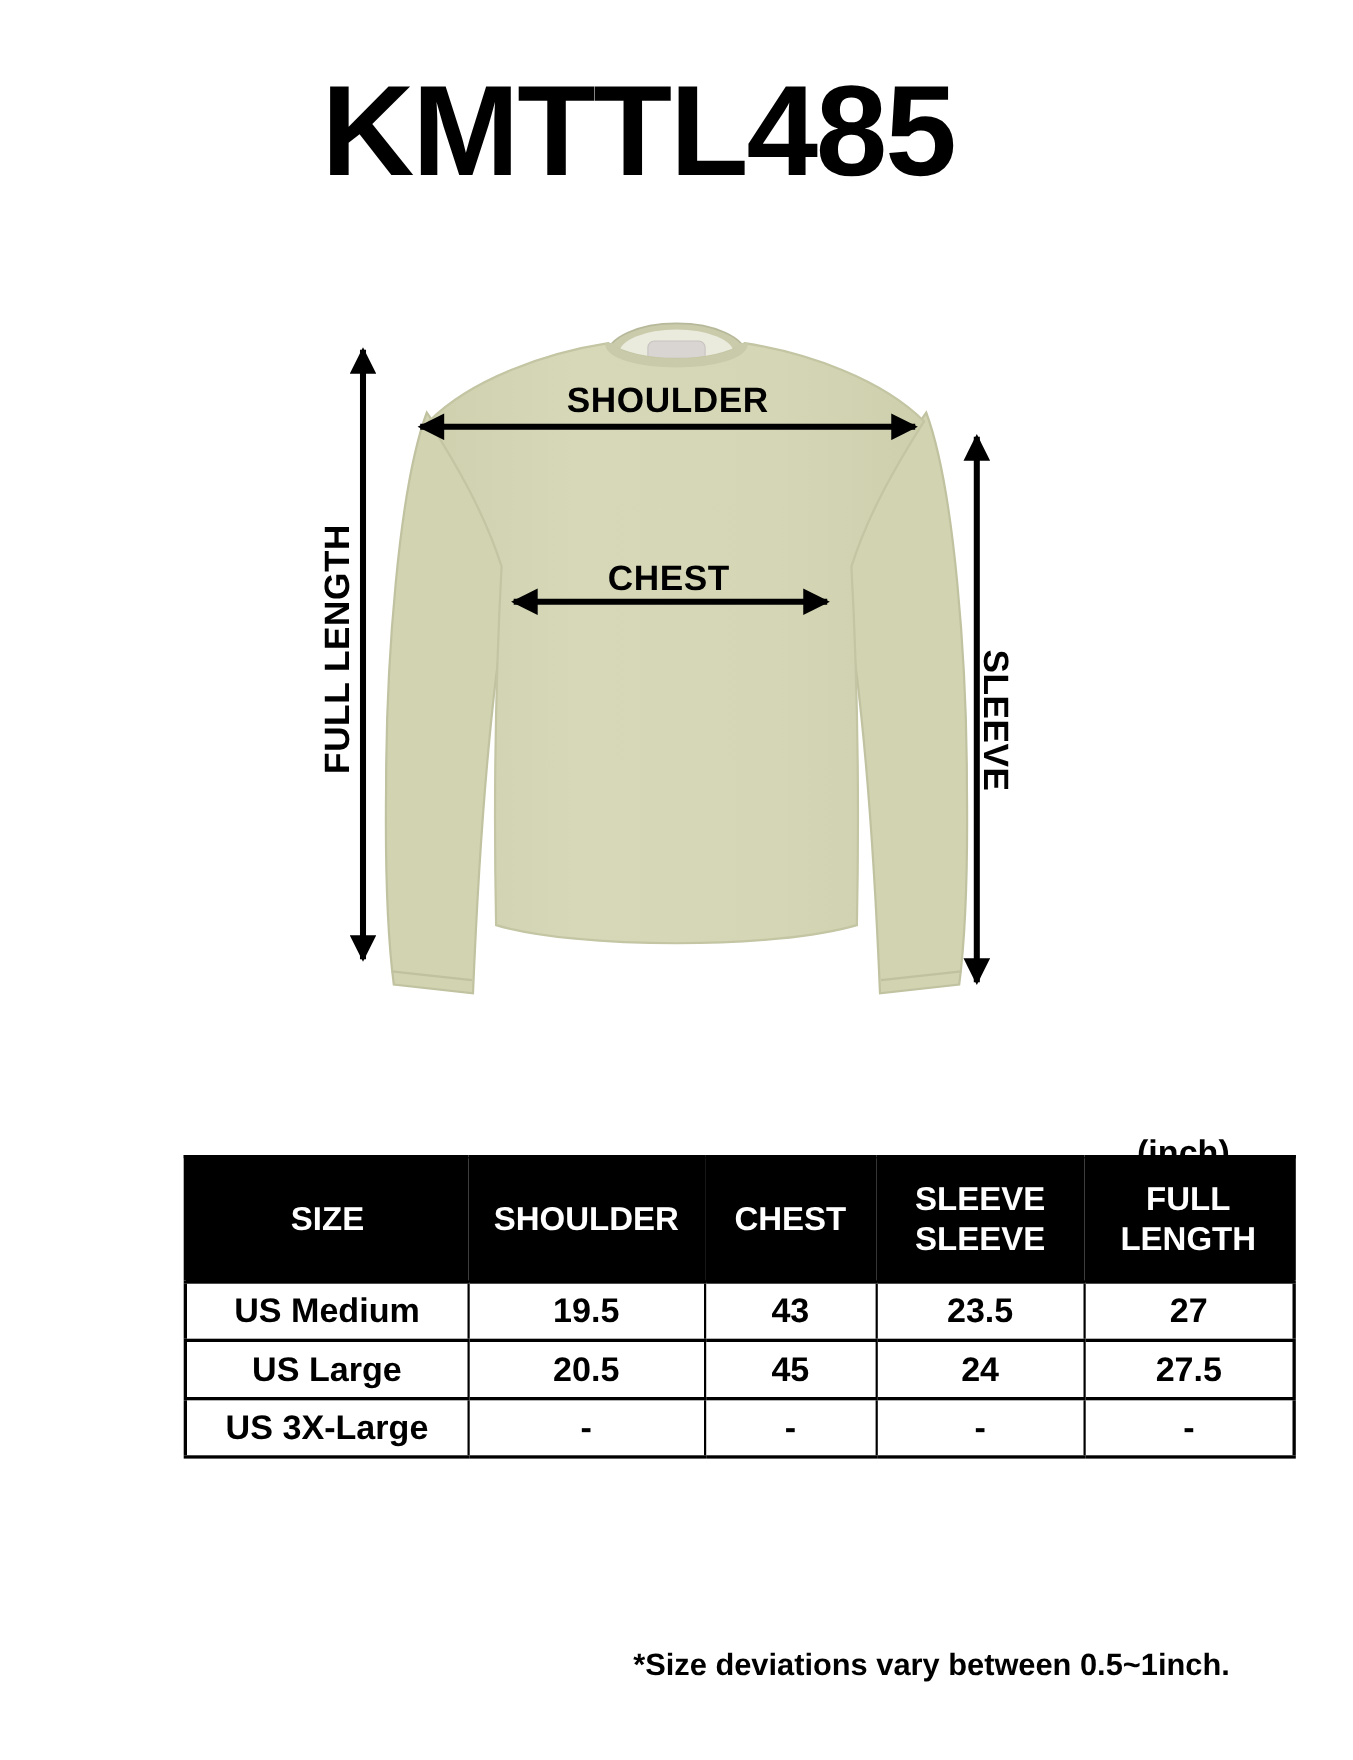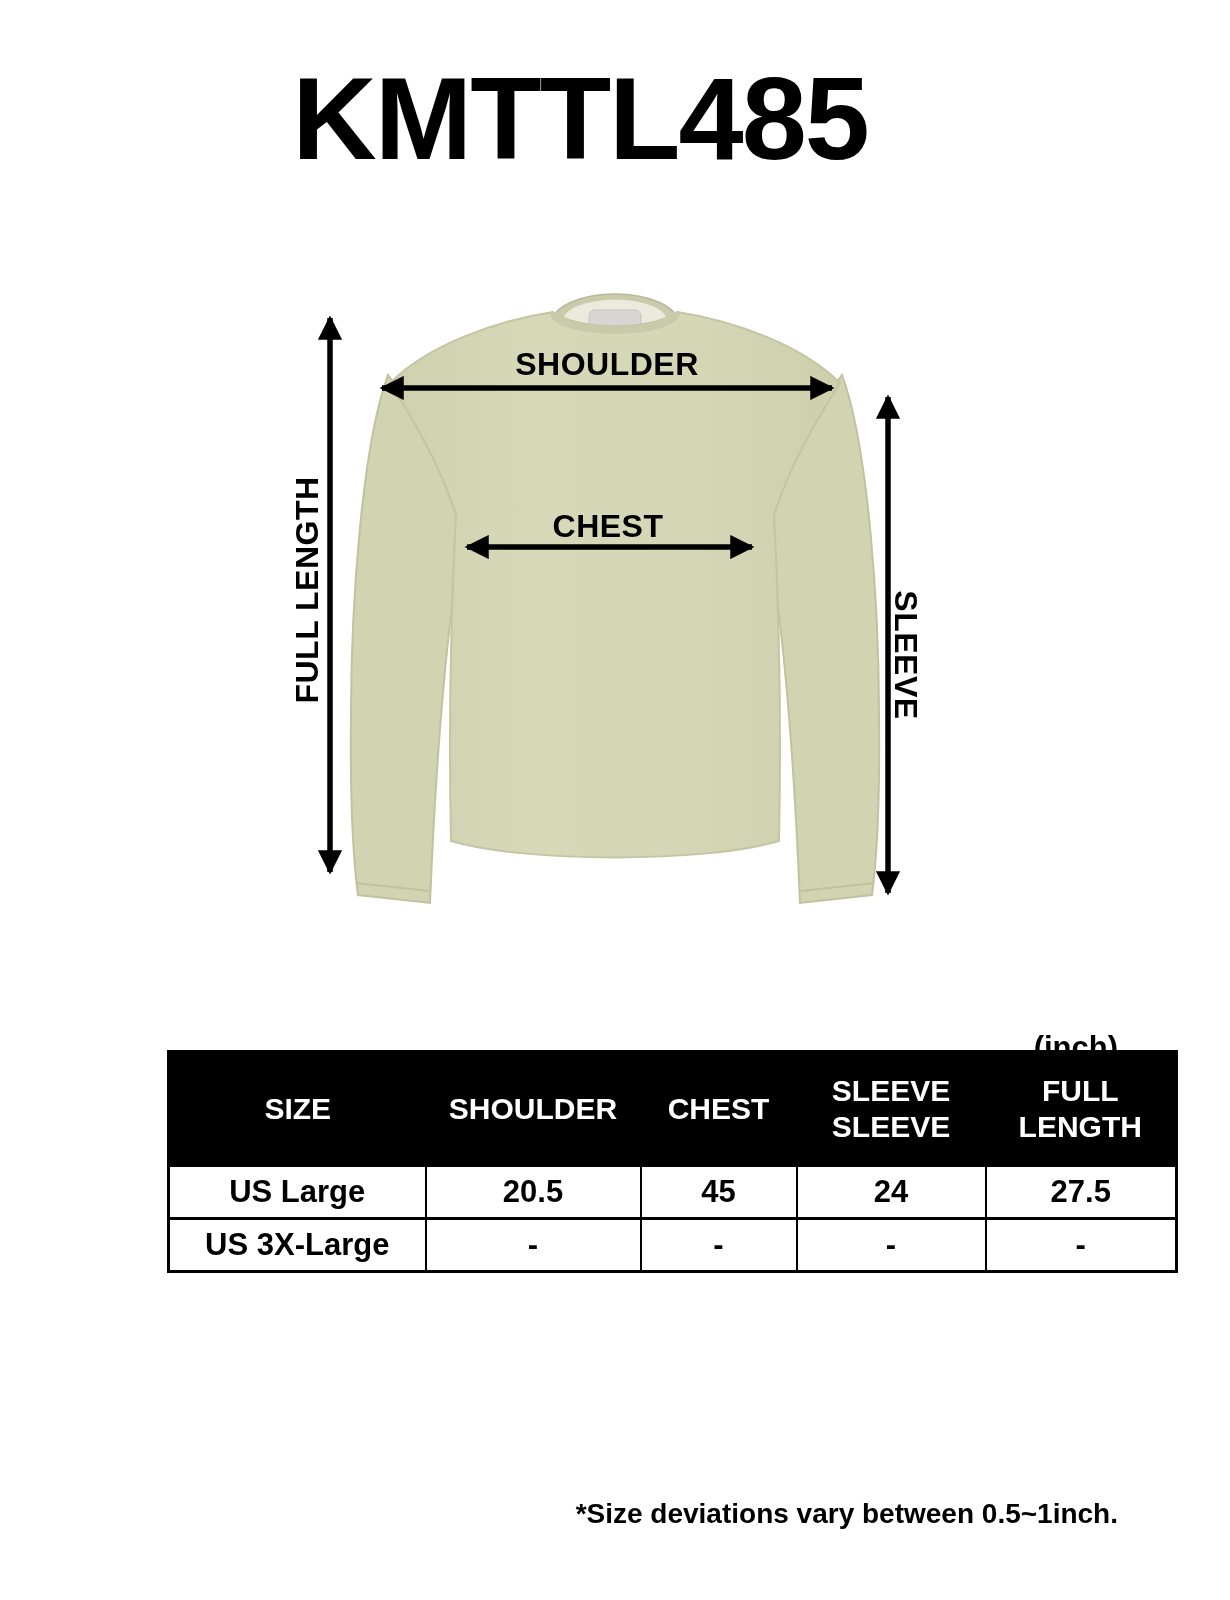--- a/index.html
+++ b/index.html
@@ -192,20 +192,27 @@
       <tr>
         <th>SIZE</th>
         <th>SHOULDER</th>
         <th>CHEST</th>
         <th>SLEEVE SLEEVE</th>
         <th>FULL LENGTH</th>
       </tr>
     </thead>
     <tbody id="size-rows">
 
+    <tr>
+      <td>US Medium</td>
+      <td>19.5</td>
+      <td>43</td>
+      <td>23.5</td>
+      <td>27</td>
+    </tr>
 
     <tr>
       <td>US Large</td>
       <td>20.5</td>
       <td>45</td>
       <td>24</td>
       <td>27.5</td>
     </tr>
 
 

